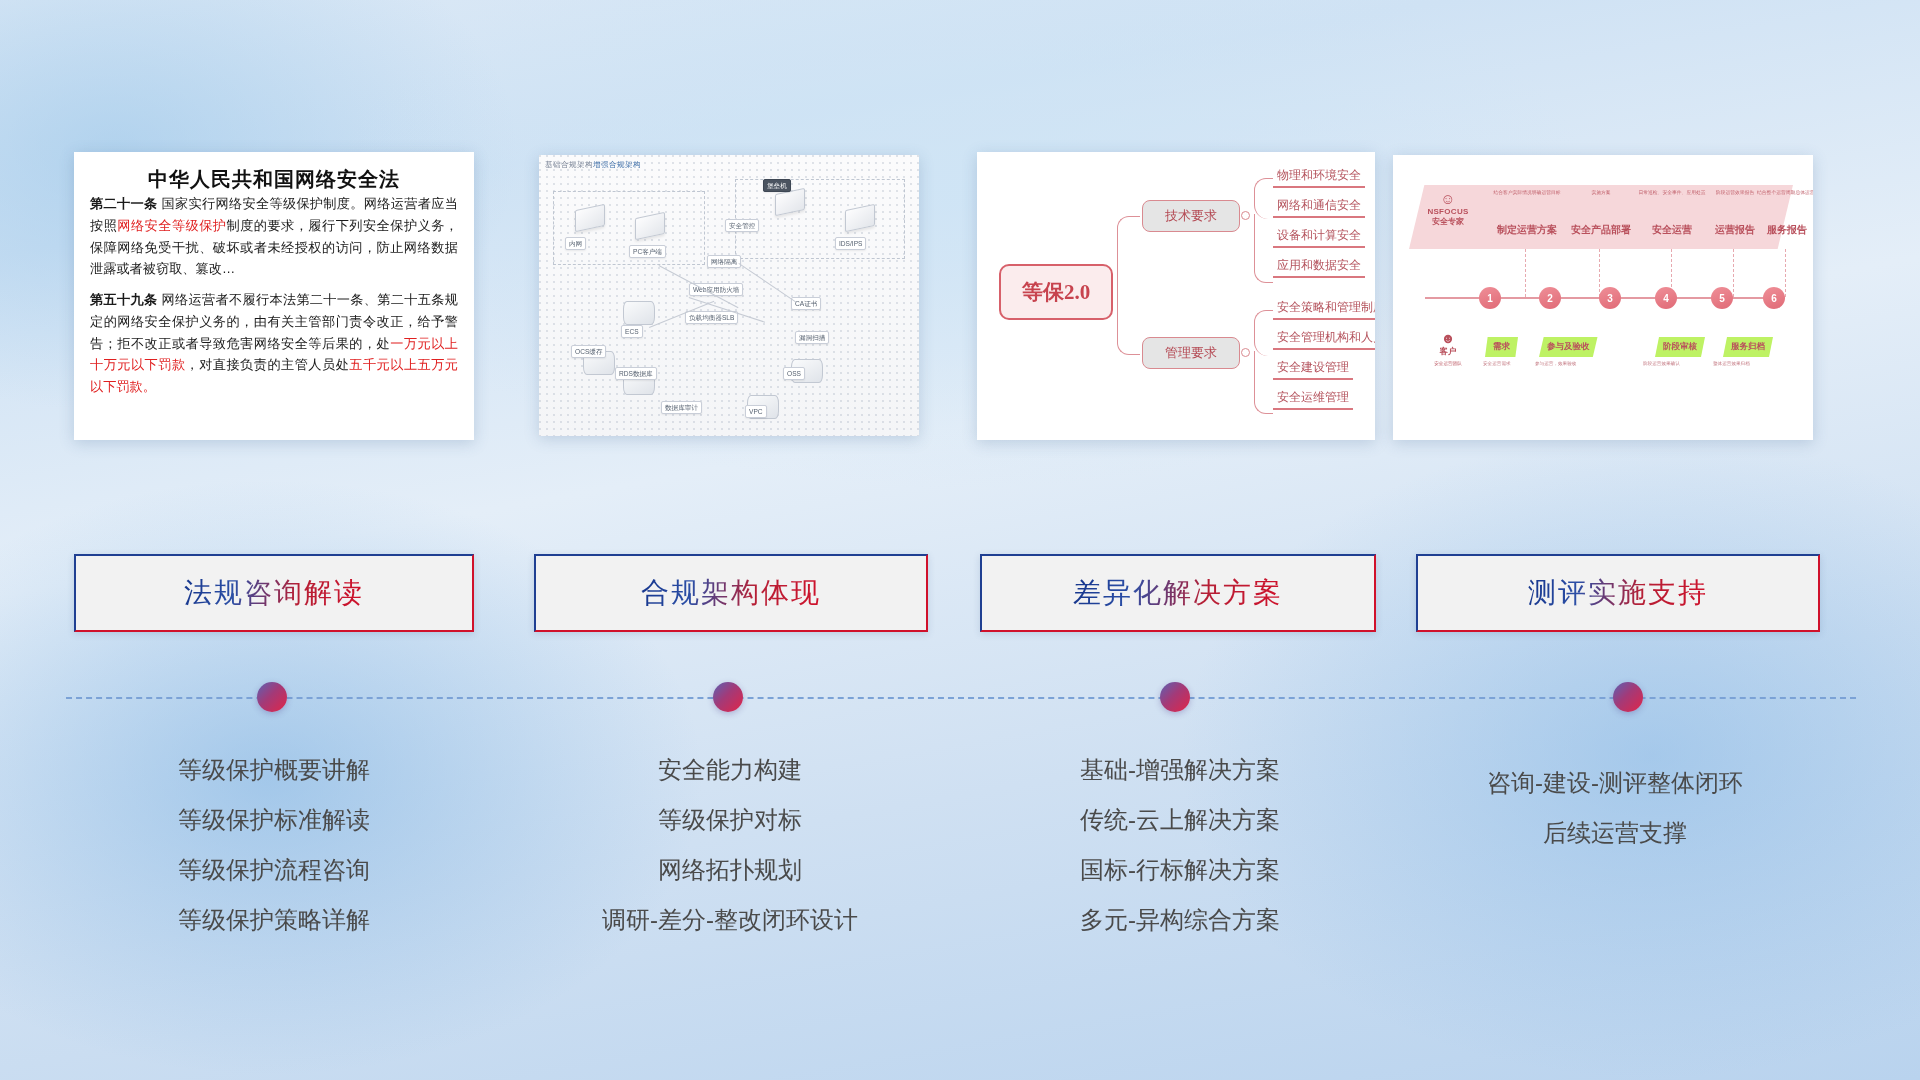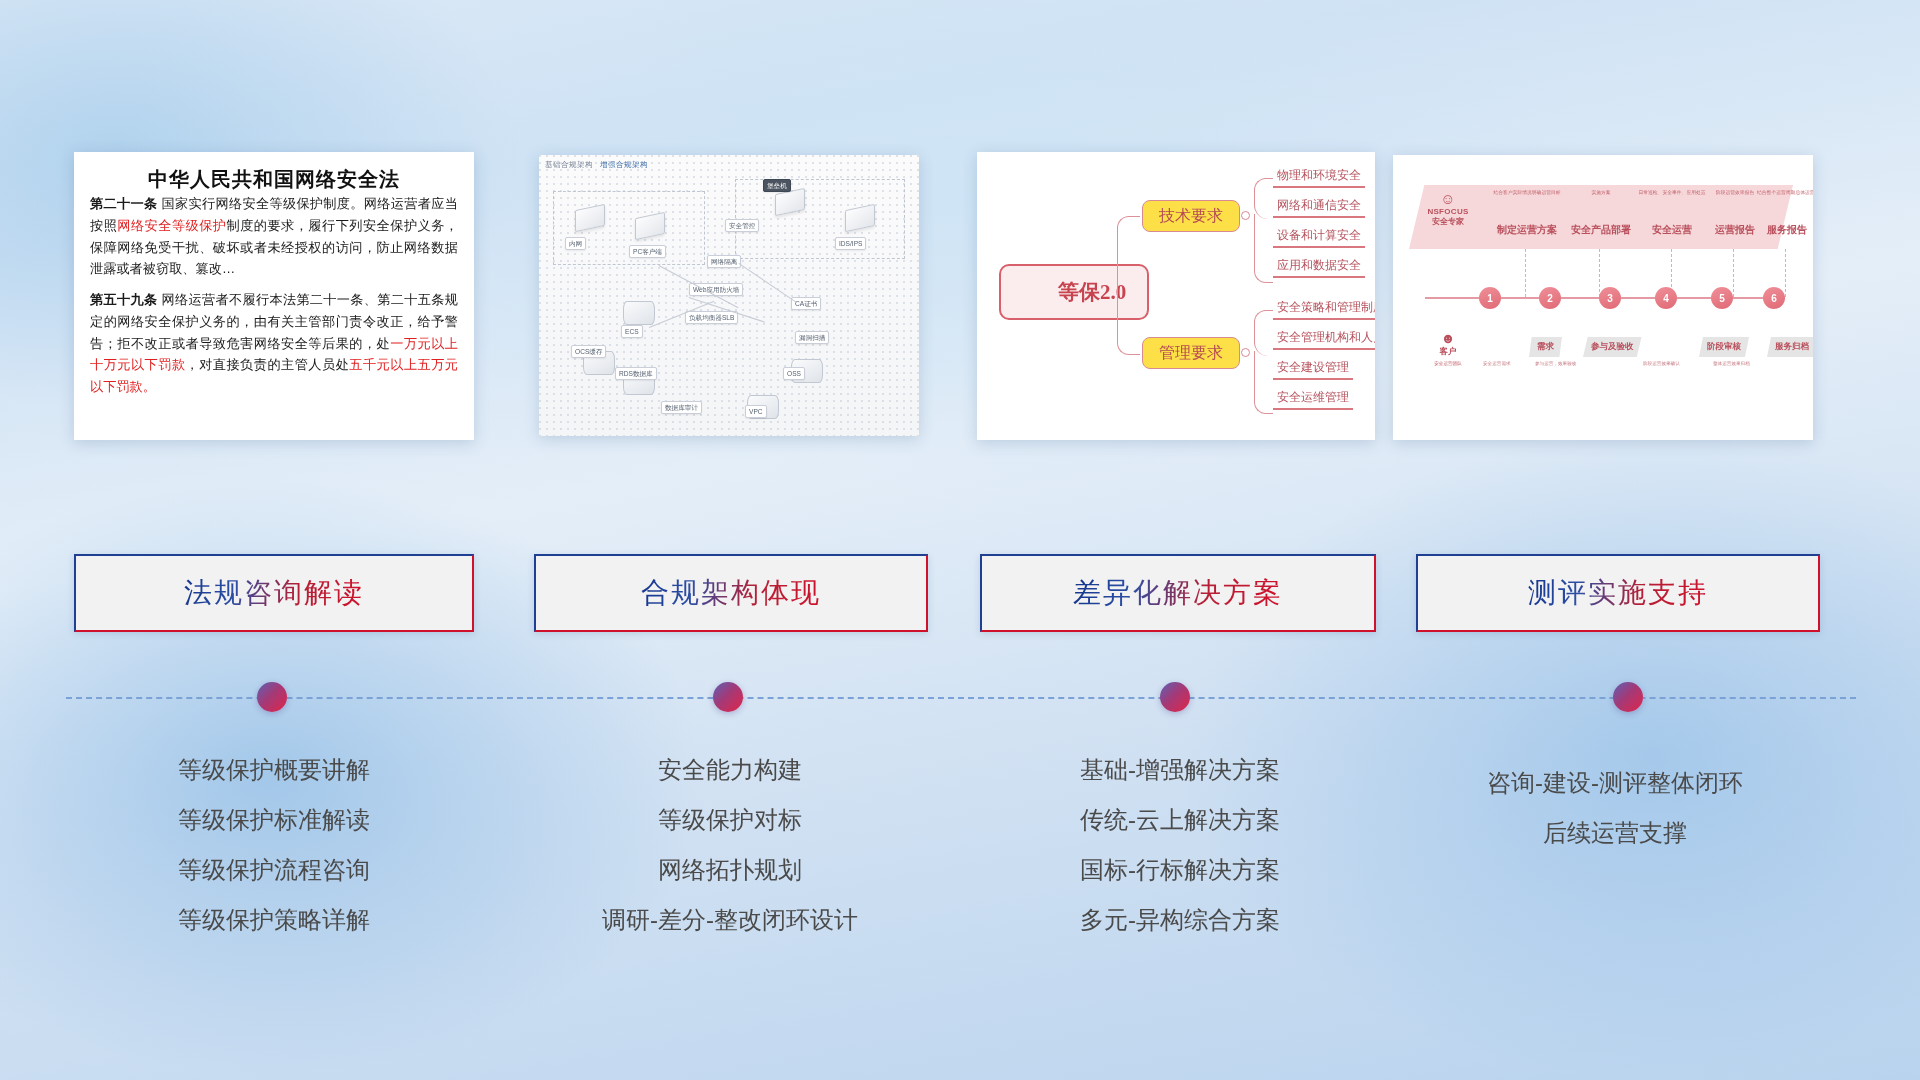--- a/index.html
+++ b/index.html
@@ -28,39 +28,39 @@
   .law p{margin:0 0 9px 0;font-size:13.2px;line-height:1.65;color:#1a1a1a;text-align:justify;}
   .law b{font-weight:bold;}
   .law .red{color:#e02020;}
 
   
   .arch{position:relative;width:100%;height:100%;
     background:
       radial-gradient(circle at 1px 1px, rgba(170,180,195,0.35) 1px, transparent 1px) 0 0/7px 7px,
       linear-gradient(180deg,#fbfbfc,#f4f5f7);}
   .arch .tl{position:absolute;left:6px;top:5px;font-size:7.5px;color:#7a8496;letter-spacing:.5px;}
-  .arch .tl i{font-style:normal;color:#3f6fa8;margin-left:7px;}
+  .arch .tl i{font-style:normal;color:#3f6fa8;}
   .nodebox{position:absolute;background:#fff;border:1px solid #c9ced8;border-radius:2px;
     font-size:6.6px;color:#55606f;text-align:center;line-height:11px;height:11px;padding:0 3px;white-space:nowrap;
     box-shadow:0 1px 2px rgba(0,0,0,.07);}
   .nodebox.dark{background:#4b5460;border-color:#3e4754;color:#fff;}
   .chip{position:absolute;width:28px;height:20px;background:linear-gradient(150deg,#fdfdfe,#e3e6eb);
     border:1px solid #c2c8d2;border-radius:2px;transform:skewY(-12deg);box-shadow:0 2px 3px rgba(0,0,0,.09);}
   .cyl{position:absolute;width:30px;height:22px;background:linear-gradient(150deg,#fafbfc,#dfe3e9);
     border:1px solid #c2c8d2;border-radius:4px/8px;}
   .dline{position:absolute;background:#c6cbd4;height:1px;transform-origin:0 0;}
   .dashbox{position:absolute;border:1px dashed #bfc6d1;}
 
   
   .mind{position:relative;width:100%;height:100%;background:#fff;}
   .mm-root{position:absolute;left:22px;top:112px;width:110px;height:52px;border:2.4px solid #d7606a;
     border-radius:10px;background:#fbeced;color:#c7434e;font-size:21px;font-weight:bold;
-    display:flex;align-items:center;justify-content:center;font-family:"Liberation Serif",serif;padding-left:36px;}
-  .mm-b{position:absolute;width:96px;height:30px;border:1.6px solid #d98a90;border-radius:8px;background:#fde047;
-    color:#b44a54;font-size:16px;display:flex;align-items:center;justify-content:center;
+    display:flex;align-items:center;justify-content:center;font-family:"Liberation Serif",serif;}
+  .mm-b{position:absolute;width:96px;height:30px;border:1.6px solid #d98a90;border-radius:8px;background:#e5e5e5;
+    color:#b44a54;font-size:13px;display:flex;align-items:center;justify-content:center;
     font-family:"Liberation Serif",serif;}
   .mm-b.tech{left:165px;top:48px;}
   .mm-b.mgmt{left:165px;top:185px;}
   .mm-leaf{position:absolute;color:#b4525c;font-size:12px;white-space:nowrap;
     font-family:"Liberation Serif",serif;border-bottom:2px solid #d9777f;padding:1px 4px 2px 4px;}
   .mm-curve{position:absolute;border-left:1.6px solid #dd9097;border-radius:0 0 0 14px;}
   .mm-dot{position:absolute;width:7px;height:7px;border:1.4px solid #d98a90;border-radius:50%;background:#fff;}
 
   
   .nsf{position:relative;width:100%;height:100%;background:#fff;}
@@ -71,22 +71,22 @@
   .nsf-logo .l1{font-size:8px;font-weight:bold;letter-spacing:.3px;}
   .nsf-logo .l2{font-size:8px;font-weight:bold;}
   .nsf-col{position:absolute;top:34px;text-align:center;color:#b9505c;}
   .nsf-col .sub{font-size:4.8px;line-height:8px;white-space:nowrap;opacity:.9;}
   .nsf-col .ttl{font-size:10px;font-weight:bold;margin-top:26px;white-space:nowrap;}
   .nsf-vline{position:absolute;width:0;border-left:1px dashed #e7a9af;}
   .nsf-axis{position:absolute;left:32px;top:142px;width:352px;height:2px;background:#e49aa2;}
   .nsf-num{position:absolute;width:22px;height:22px;border-radius:50%;
     background:linear-gradient(160deg,#ef8f98,#e06a76);color:#fff;font-size:10px;font-weight:bold;
     display:flex;align-items:center;justify-content:center;}
-  .nsf-tag{position:absolute;background:#e5e5e5;color:#b9505c;font-size:8.5px;font-weight:bold;
-    padding:4px 8px;clip-path:polygon(8% 0,100% 0,92% 100%,0 100%);white-space:nowrap;margin-left:44px;}
+  .nsf-tag{position:absolute;background:#bef264;color:#b9505c;font-size:8.5px;font-weight:bold;
+    padding:4px 8px;clip-path:polygon(8% 0,100% 0,92% 100%,0 100%);white-space:nowrap;}
   .nsf-sm{position:absolute;color:#c0727c;font-size:4.6px;white-space:nowrap;}
   .nsf-cust{position:absolute;left:26px;top:176px;width:58px;text-align:center;color:#b9505c;}
   .nsf-cust .ic{font-size:14px;line-height:15px;}
   .nsf-cust .l1{font-size:8.5px;font-weight:bold;}
   .nsf-cust .l2{font-size:4.6px;margin-top:3px;}
 
   
   .hdr{position:absolute;top:554px;height:74px;background:#f2f2f2;
     border:2px solid #1f3f92;border-right-color:#d0112b;border-bottom-color:#d0112b;
     display:flex;align-items:center;justify-content:center;

